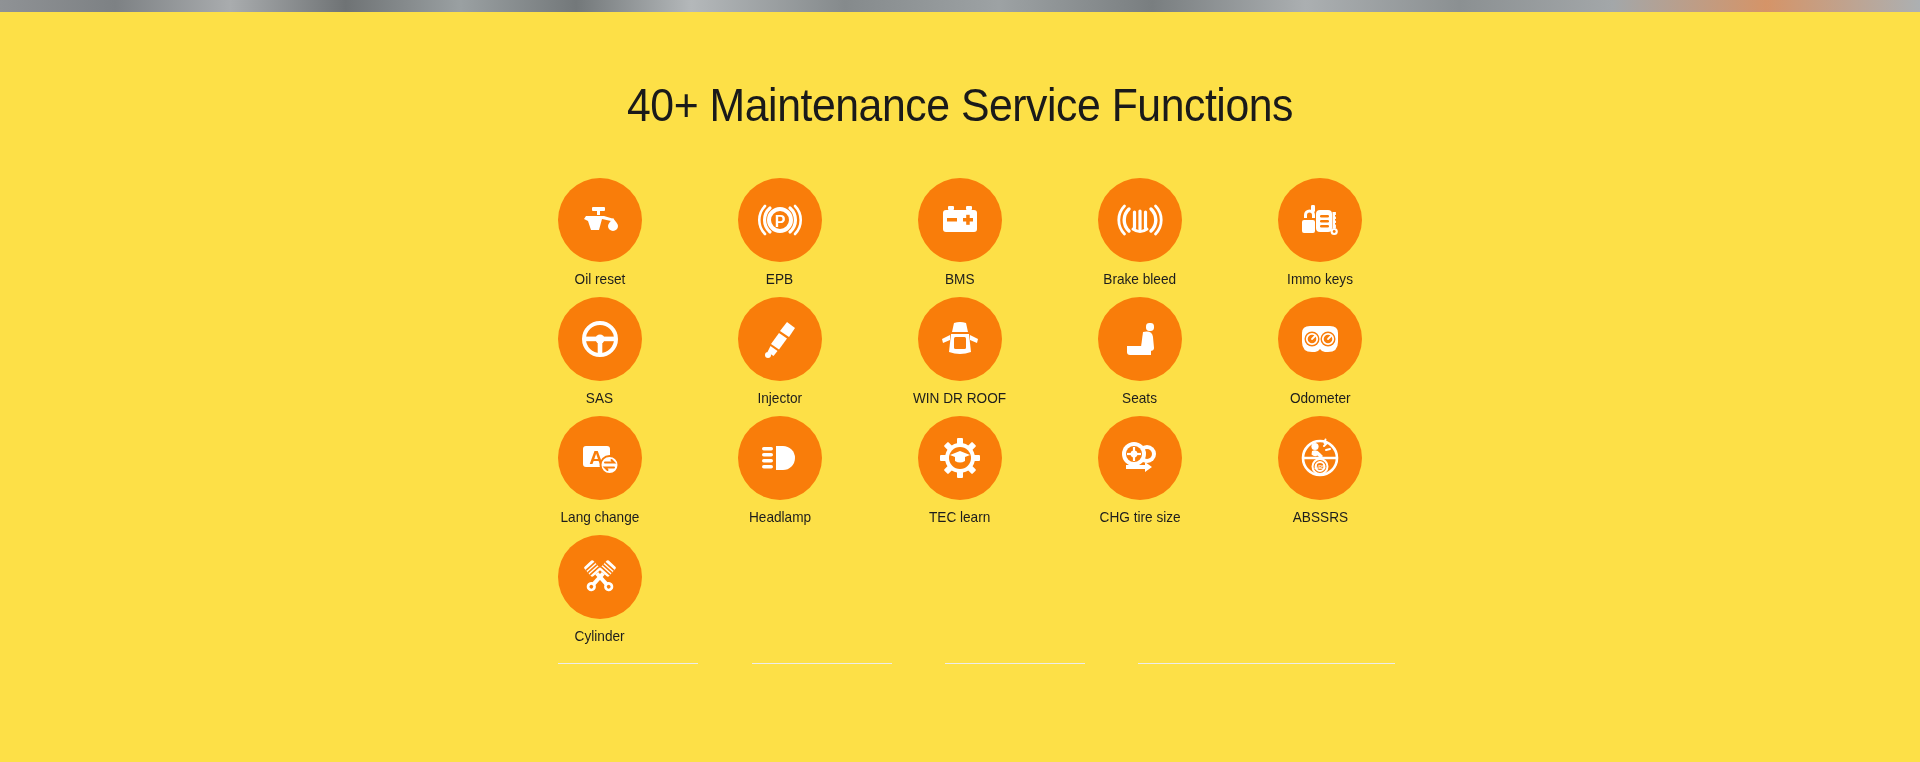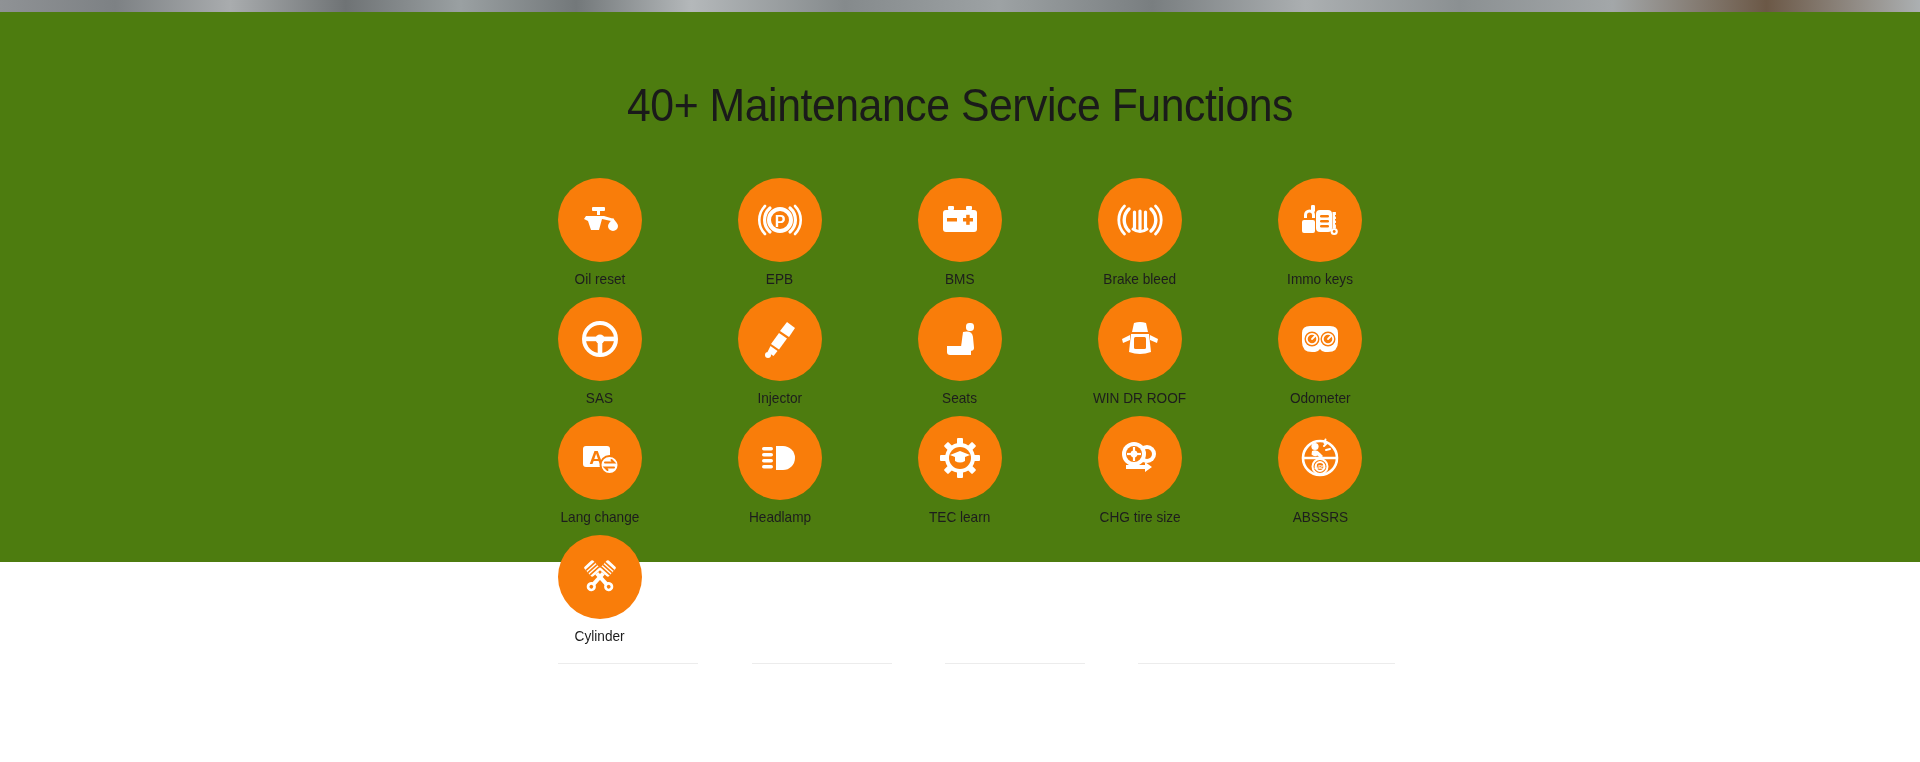--- a/index.html
+++ b/index.html
@@ -3,21 +3,21 @@
 <meta charset="utf-8">
 <style>
   * { box-sizing: border-box; margin: 0; padding: 0; }
   html, body {
     width: 1920px;
     height: 762px;
     background: #ffffff;
     font-family: "Liberation Sans", sans-serif;
     overflow: hidden;
   }
-  .page { position: relative; width: 1920px; height: 562px; background:#4d7c0f; }
+  .page { position: relative; width: 1920px; height: 762px; background:#fde047; }
 
   
   .top-strip {
     position: absolute; top: 0; left: 0; width: 1920px; height: 12px;
     background: linear-gradient(90deg,
       #8f9295 0%, #7d8184 6%, #a9acae 12%, #6f7375 18%, #9aa0a2 24%,
       #73787a 30%, #b4b8ba 36%, #858a8c 44%, #9da2a4 52%, #797e80 60%,
       #abafb1 68%, #8b9092 76%, #a3a7a9 84%, #9296 92%, #acb0b2 100%);
   }
 
@@ -207,42 +207,42 @@
       </div>
       <div class="cap">Injector</div>
     </div>
 
 
 
     <div class="cell">
       <div class="badge">
         <span>
           <svg width="48" height="48" viewBox="0 0 48 48" fill="#fff">
-            <rect x="30" y="8" width="8" height="8" rx="3.4"></rect>
-            <path d="M27 17 q9 -2 10 5 l1 11 q0 3 -4 3 h-6 q-3 0 -3 -4 z"></path>
-            <path d="M11 31 h20 q4 0 4 4 v5 h-21 q-3 0 -3 -3 z"></path>
-          </svg>
-        </span>
-      </div>
-      <div class="cap">Seats</div>
-    </div>
-
-    <div class="cell">
-      <div class="badge">
-        <span>
-          <svg width="48" height="48" viewBox="0 0 48 48" fill="#fff">
             <path d="M18 8 q6 -2 12 0 l2 9 h-16 z"></path>
             <path d="M15 19 h18 l2 18 q-11 4 -22 0 z"></path>
             <path d="M14 20 l-8 4 1 4 7 -3 z"></path>
             <path d="M34 20 l8 4 -1 4 -7 -3 z"></path>
             <rect x="18" y="22" width="12" height="12" rx="1.5" fill="#f97d0a"></rect>
           </svg>
         </span>
       </div>
       <div class="cap">WIN DR ROOF</div>
+    </div>
+
+    <div class="cell">
+      <div class="badge">
+        <span>
+          <svg width="48" height="48" viewBox="0 0 48 48" fill="#fff">
+            <rect x="30" y="8" width="8" height="8" rx="3.4"></rect>
+            <path d="M27 17 q9 -2 10 5 l1 11 q0 3 -4 3 h-6 q-3 0 -3 -4 z"></path>
+            <path d="M11 31 h20 q4 0 4 4 v5 h-21 q-3 0 -3 -3 z"></path>
+          </svg>
+        </span>
+      </div>
+      <div class="cap">Seats</div>
     </div>
 
     <div class="cell">
       <div class="badge">
         <span>
           <svg width="48" height="48" viewBox="0 0 48 48">
             <path d="M6 18 q0 -7 8 -7 h20 q8 0 8 7 v9 q0 10 -10 10 h-3 q-3 0 -5 -3 q-2 3 -5 3 h-3 q-10 0 -10 -10 z" fill="#fff"></path>
             <circle cx="16" cy="24" r="7.5" fill="#f97d0a"></circle>
             <circle cx="32" cy="24" r="7.5" fill="#f97d0a"></circle>
             <circle cx="16" cy="24" r="5.2" fill="none" stroke="#fff" stroke-width="1.8"></circle>

